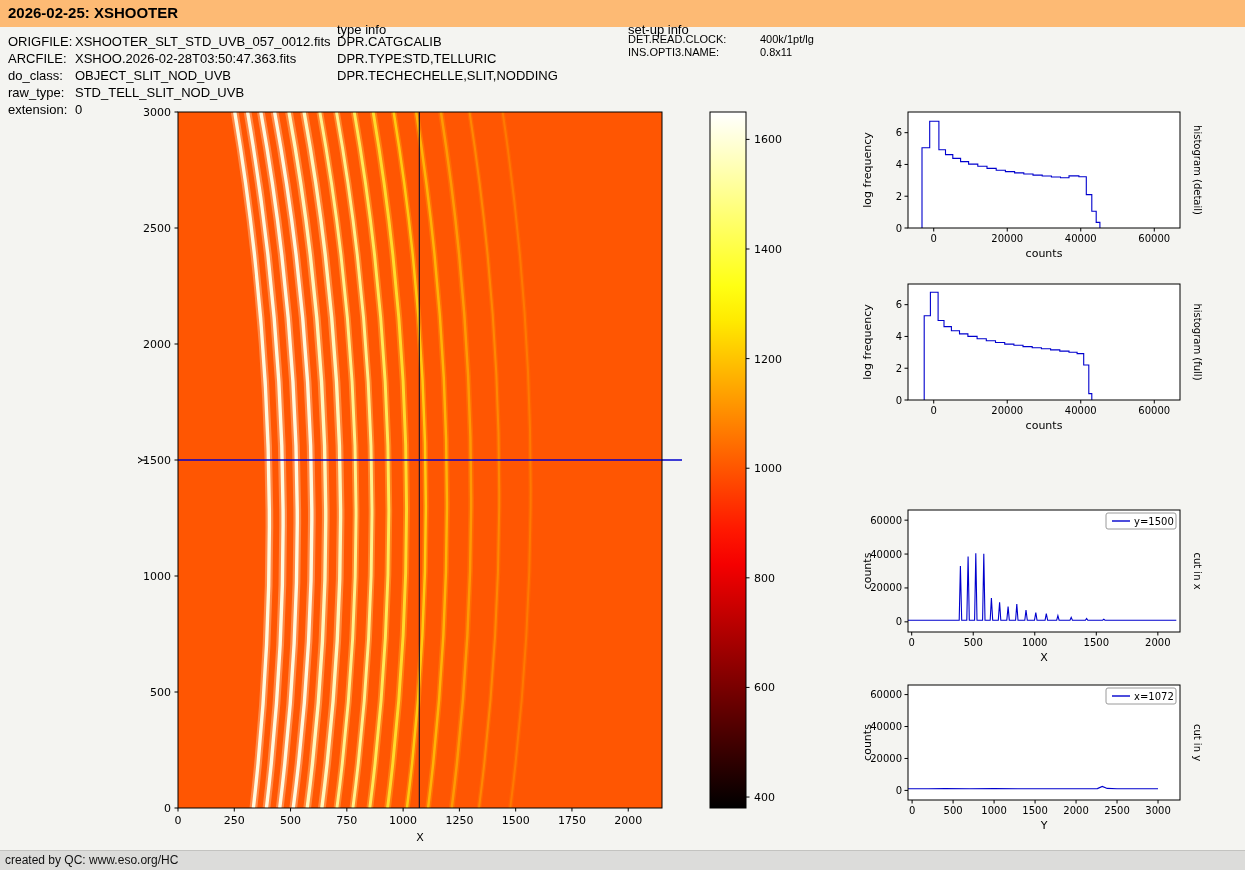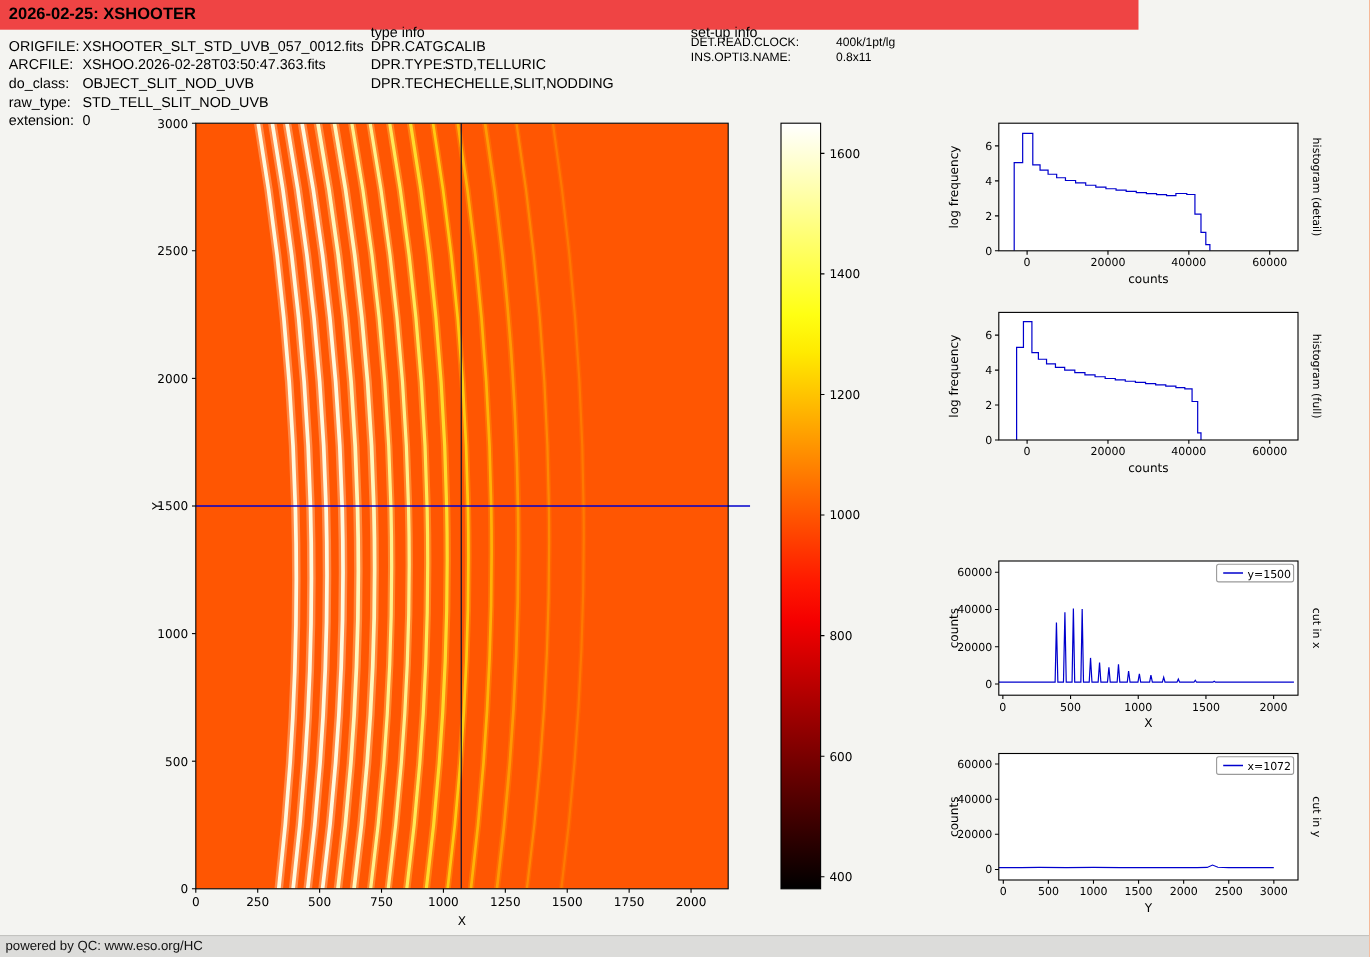--- a/index.html
+++ b/index.html
@@ -1,18 +1,18 @@
 <!DOCTYPE html>
 <html><head>
 <meta charset="utf-8">
 <style>
   html,body{margin:0;padding:0;}
   body{background:#f4f4f1;font-family:"Liberation Sans",sans-serif;}
   .page{position:relative;width:1245px;height:870px;background:#f4f4f1;overflow:hidden;}
-  .topbar{position:absolute;left:0;top:0;width:1035px;height:27px;background:#ef4444;}
+  .topbar{position:absolute;left:0;top:0;width:1245px;height:27px;background:#fdba74;}
   .page-title{position:absolute;left:8px;top:4px;font-size:15px;font-weight:bold;color:#000;}
   .sec-label{position:absolute;top:22px;font-size:13px;color:#000;}
   .sec-type{left:337px;}
   .sec-setup{left:628px;}
   .info-col{position:absolute;top:33px;color:#000;font-size:13px;}
   .info-col .info-row{display:flex;height:17px;line-height:17px;white-space:nowrap;}
   #col-left{left:8px;}
   #col-left .lbl{width:67px;}
   #col-mid{left:337px;}
   #col-mid .lbl{width:67px;}
@@ -324,16 +324,16 @@
           <text x="186" y="152" text-anchor="middle" font-size="11">Y</text>
           <text x="13" y="65.5" text-anchor="middle" font-size="11" transform="rotate(-90 13 65.5)">counts</text>
           <text x="336" y="65.5" text-anchor="middle" font-size="10" transform="rotate(90 336 65.5)">cut in y</text>
           <rect x="248" y="11" width="70" height="16" rx="2" fill="#ffffff" stroke="#9a9a9a"></rect>
           <line x1="254" y1="19" x2="272" y2="19" stroke="#0000cd" stroke-width="1.4"></line>
           <text x="276" y="23" text-anchor="start" font-size="10">x=1072</text>
         </svg></div>
   </div>
 
   <div class="footer">
-    <span>powered by QC: www.eso.org/HC</span>
+    <span>created by QC: www.eso.org/HC</span>
   </div>
 
 </div>
 
 </body></html>

